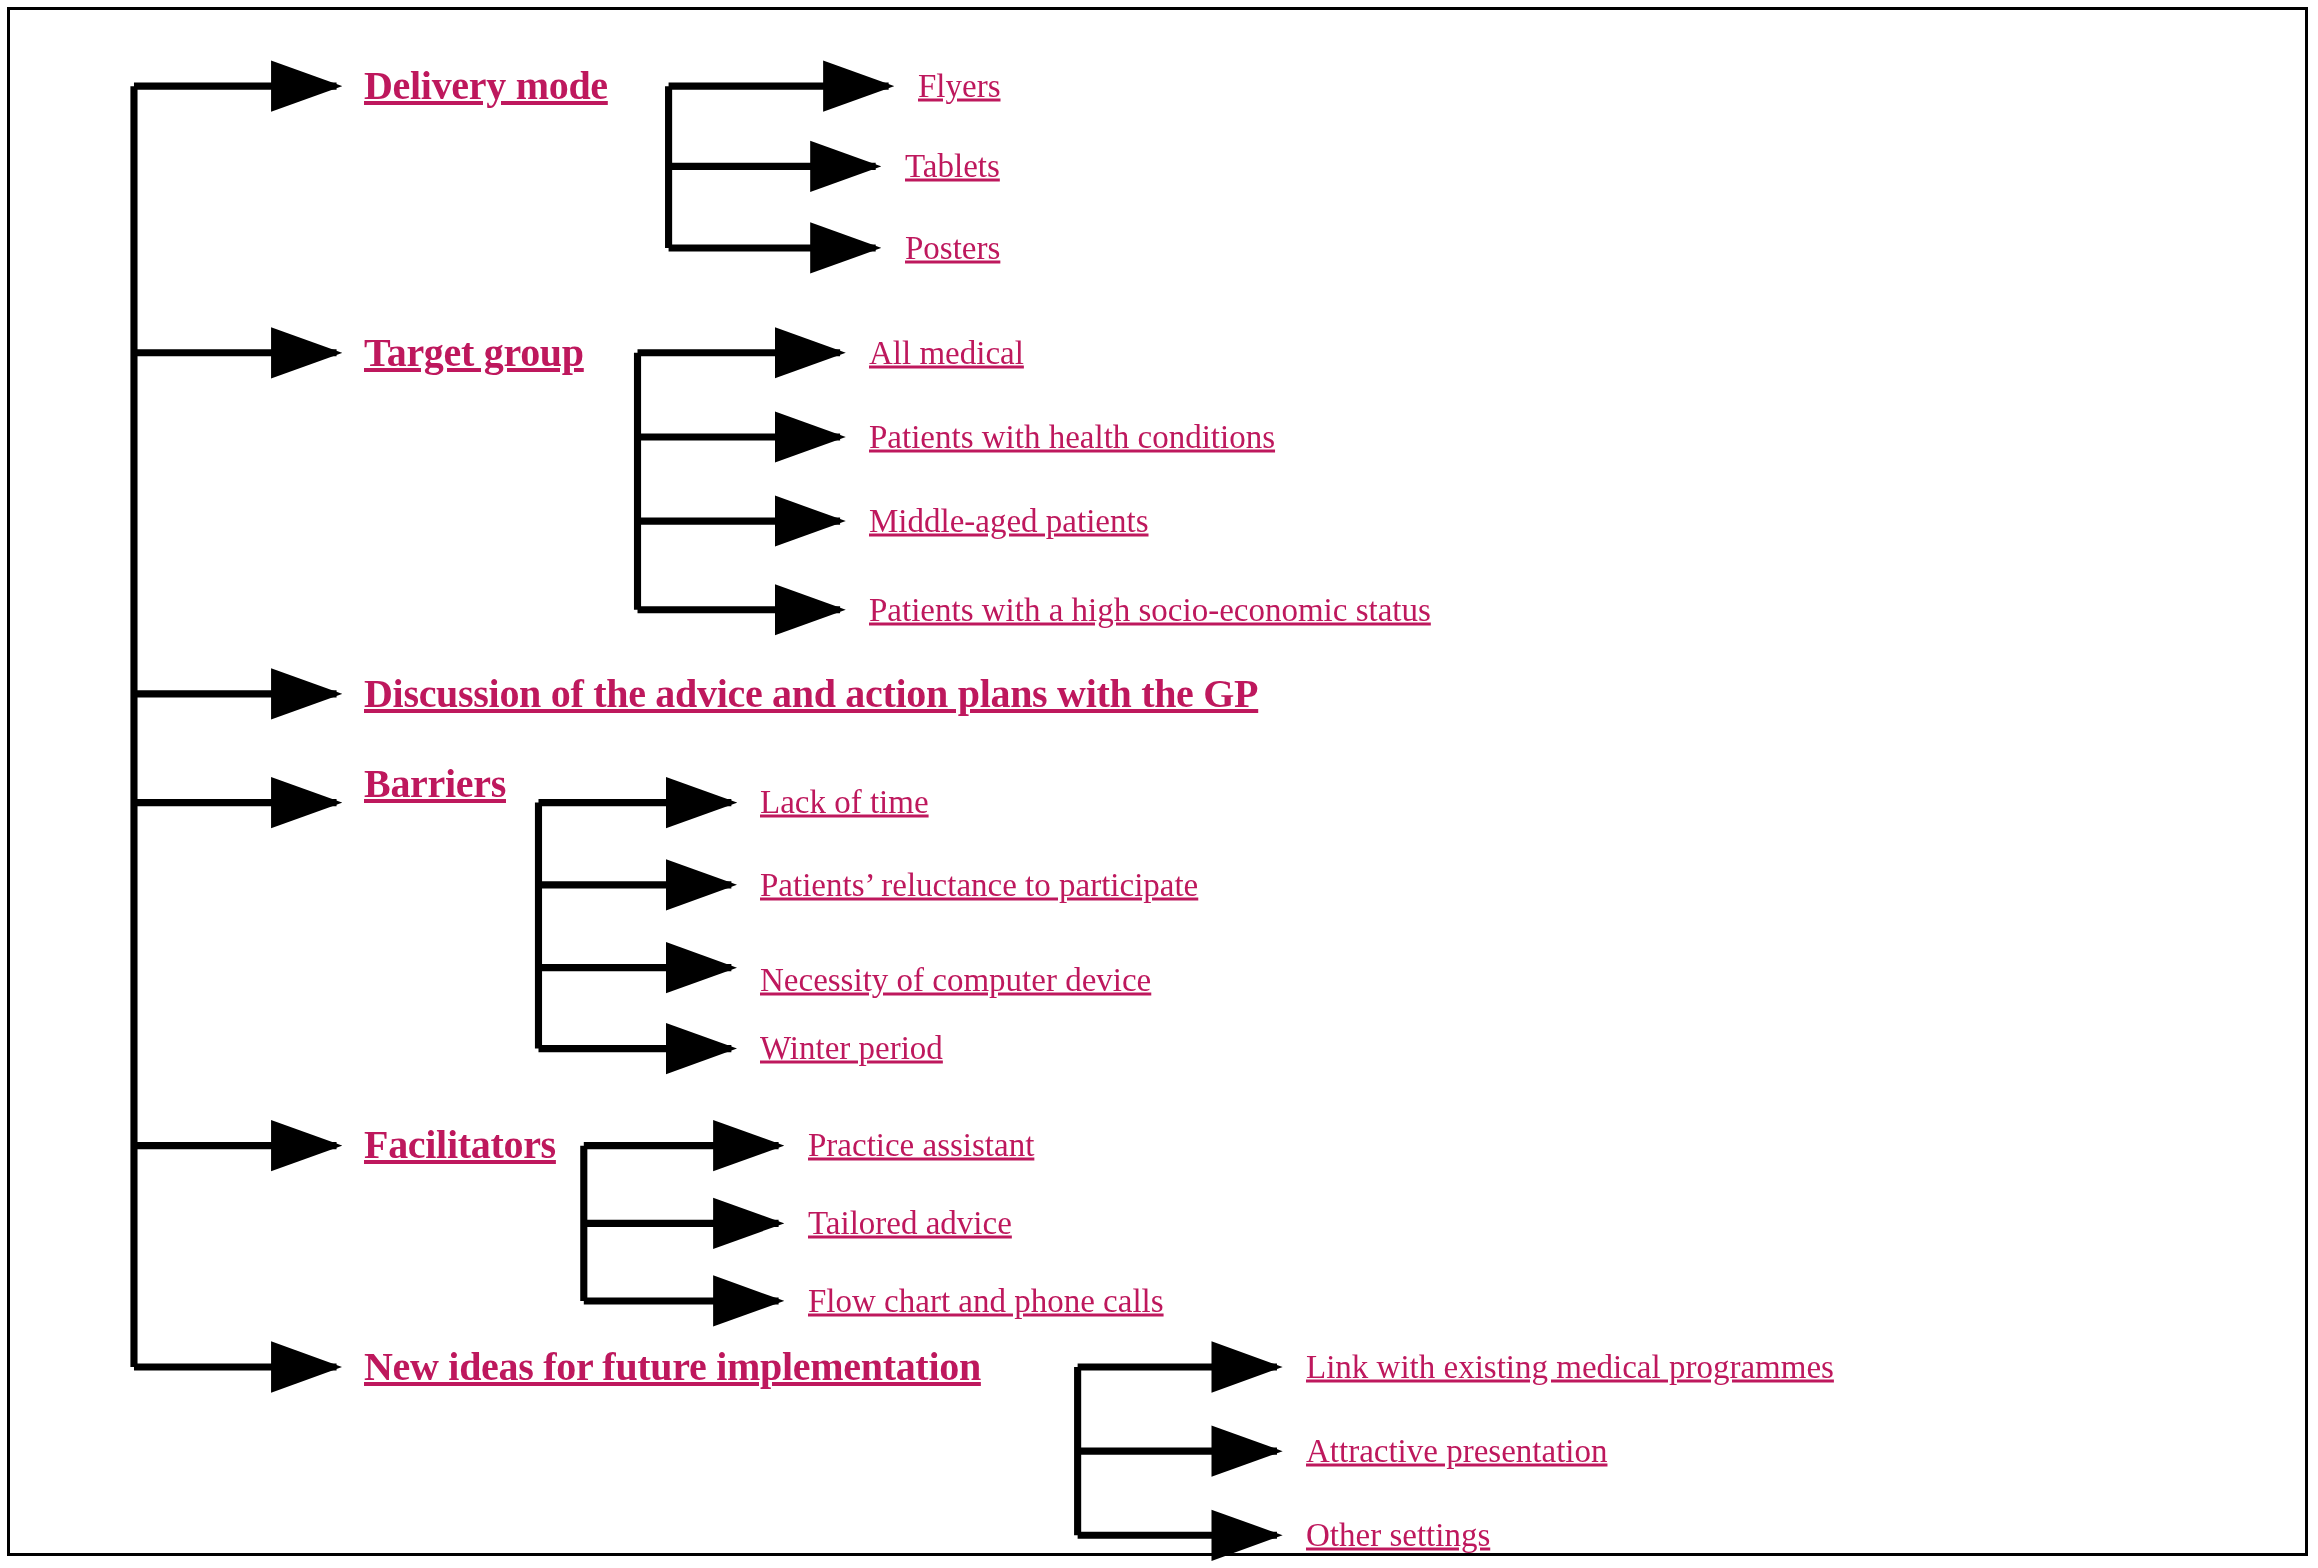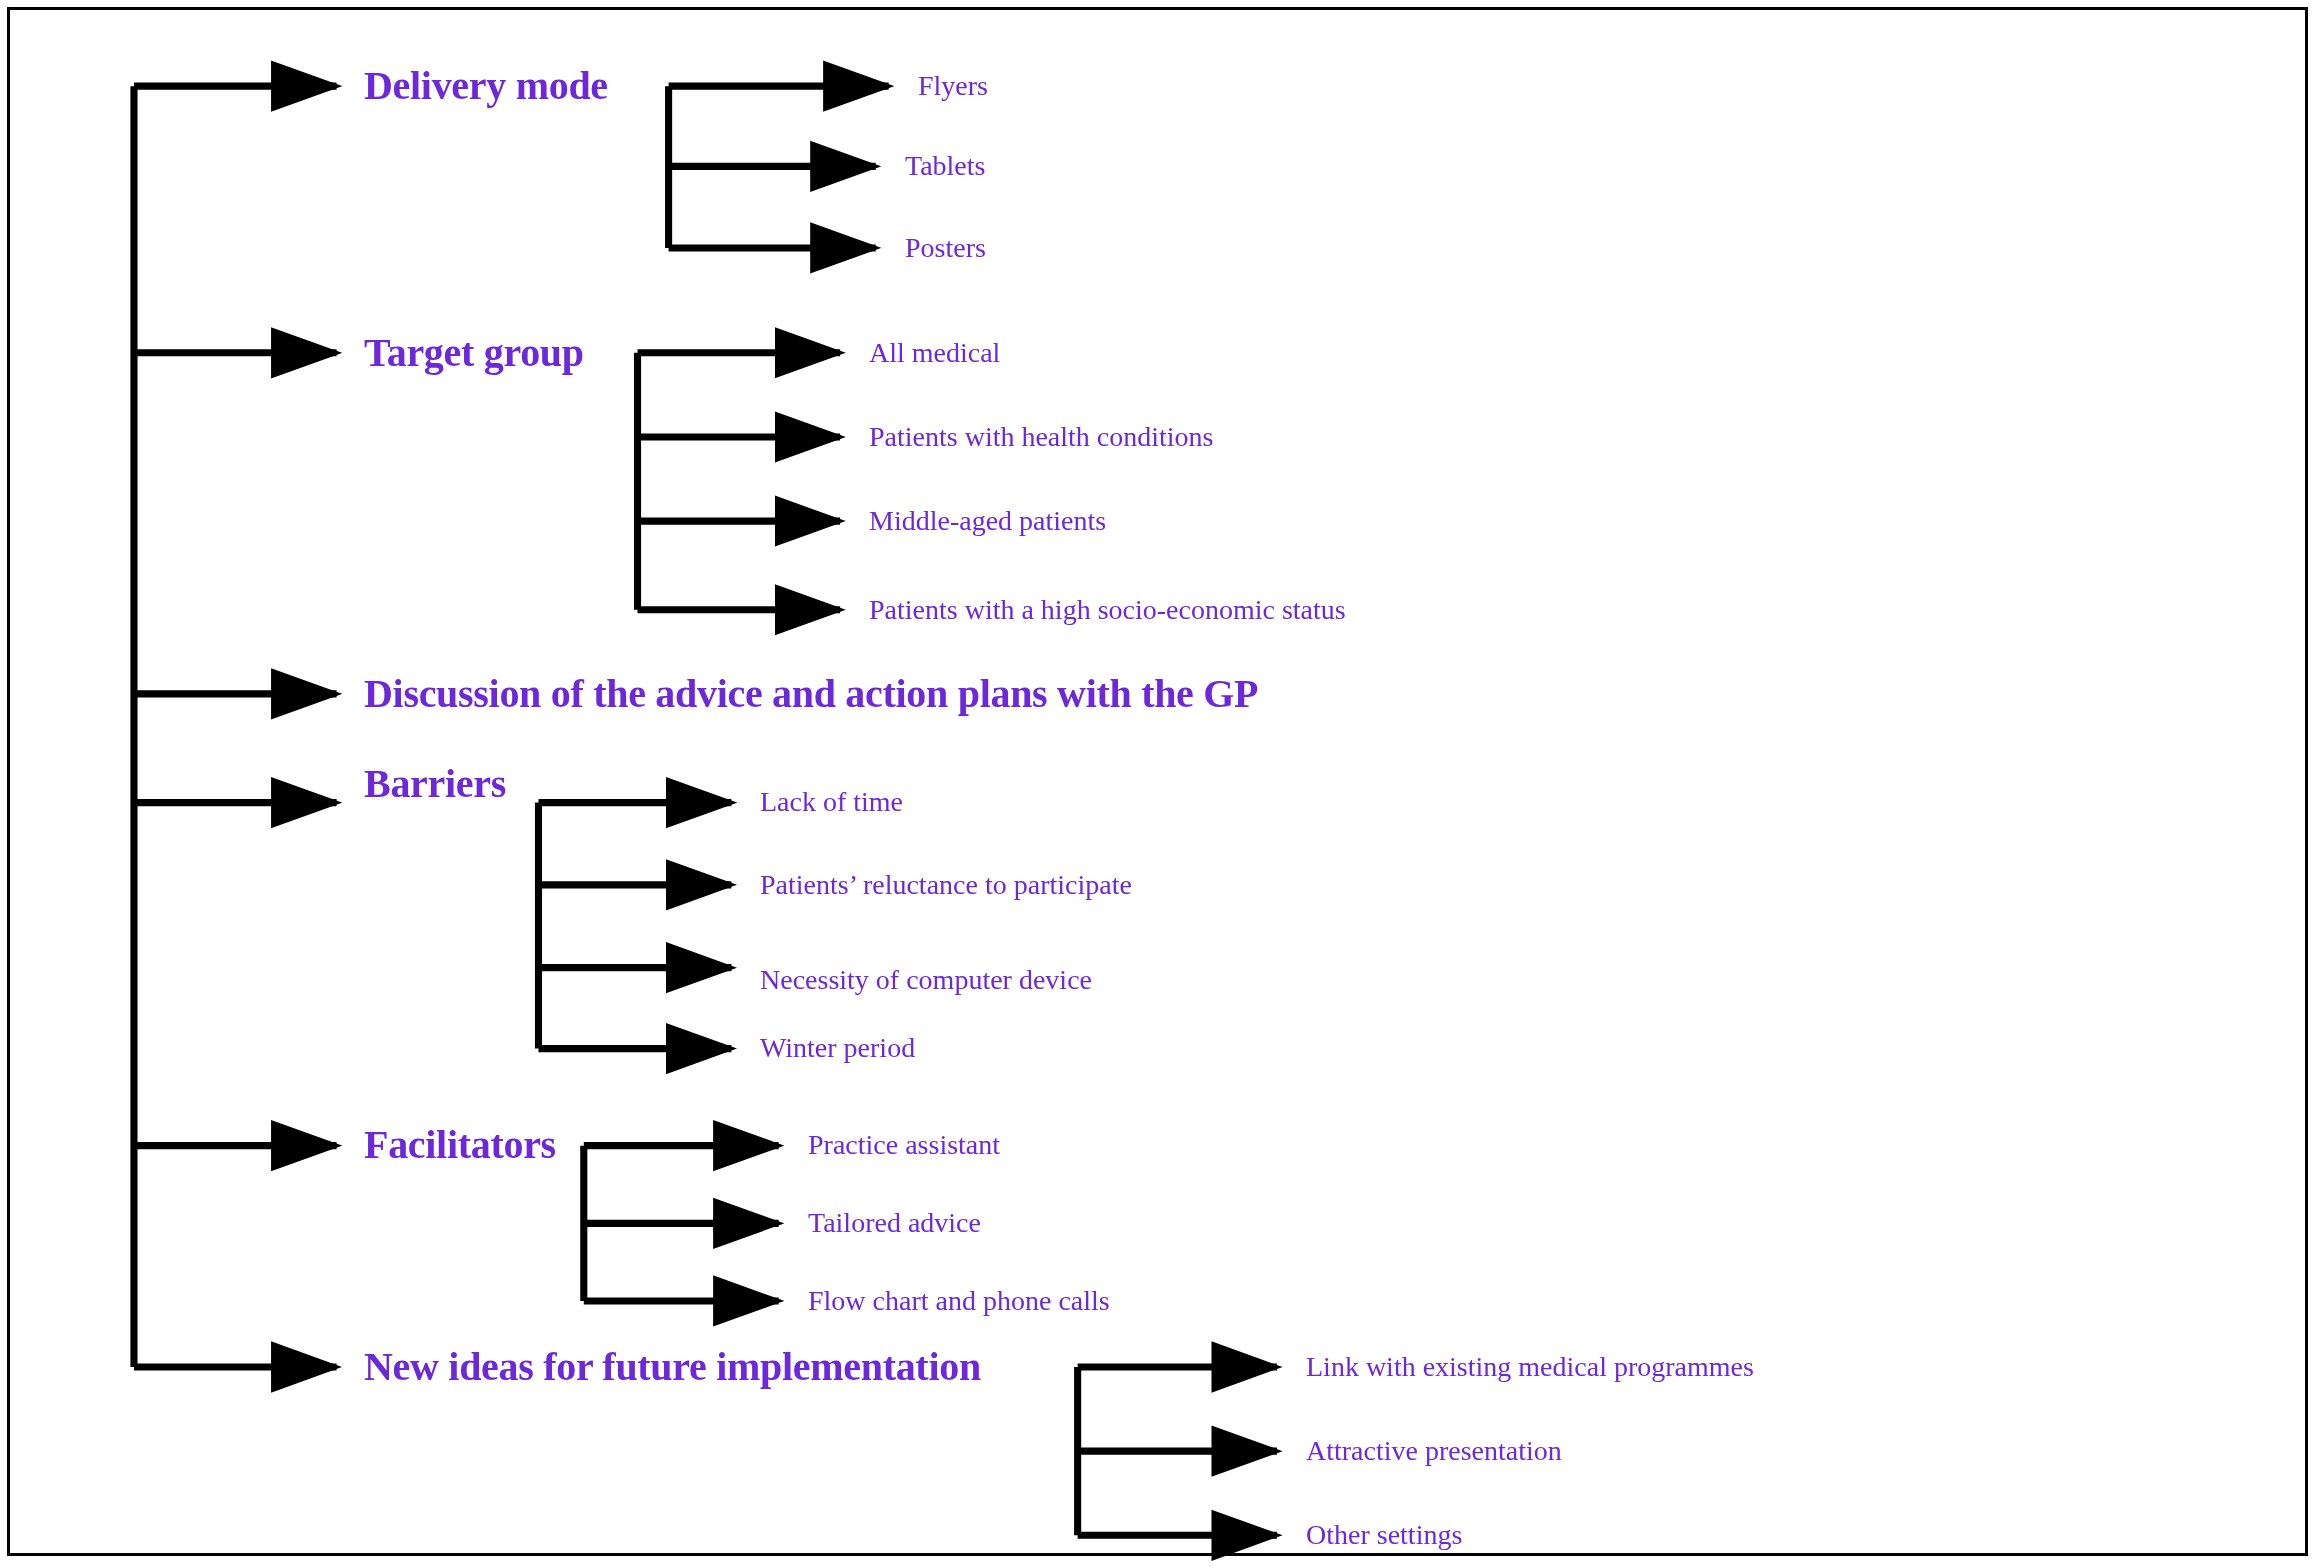--- a/index.html
+++ b/index.html
@@ -31,32 +31,33 @@
   #diagram-svg {
     position: absolute;
     left: 0;
     top: 0;
     width: 2319px;
     height: 1569px;
   }
   .node-label {
     position: absolute;
     white-space: nowrap;
-    color: #6d28d9;
+    color: #be185d;
     line-height: 1;
     transform: translateY(-50%);
+    text-decoration: underline;
   }
   .node-label.primary {
     font-weight: bold;
     font-size: 40px;
     letter-spacing: -0.3px;
   }
   .node-label.leaf {
     font-weight: normal;
-    font-size: 28px;
+    font-size: 33px;
     letter-spacing: 0px;
   }
 </style>
 </head>
 <body>
 
 <div id="figure-root">
   <div id="figure-frame"></div>
 
   <svg id="diagram-svg" viewBox="0 0 3583 2424" aria-hidden="true">

